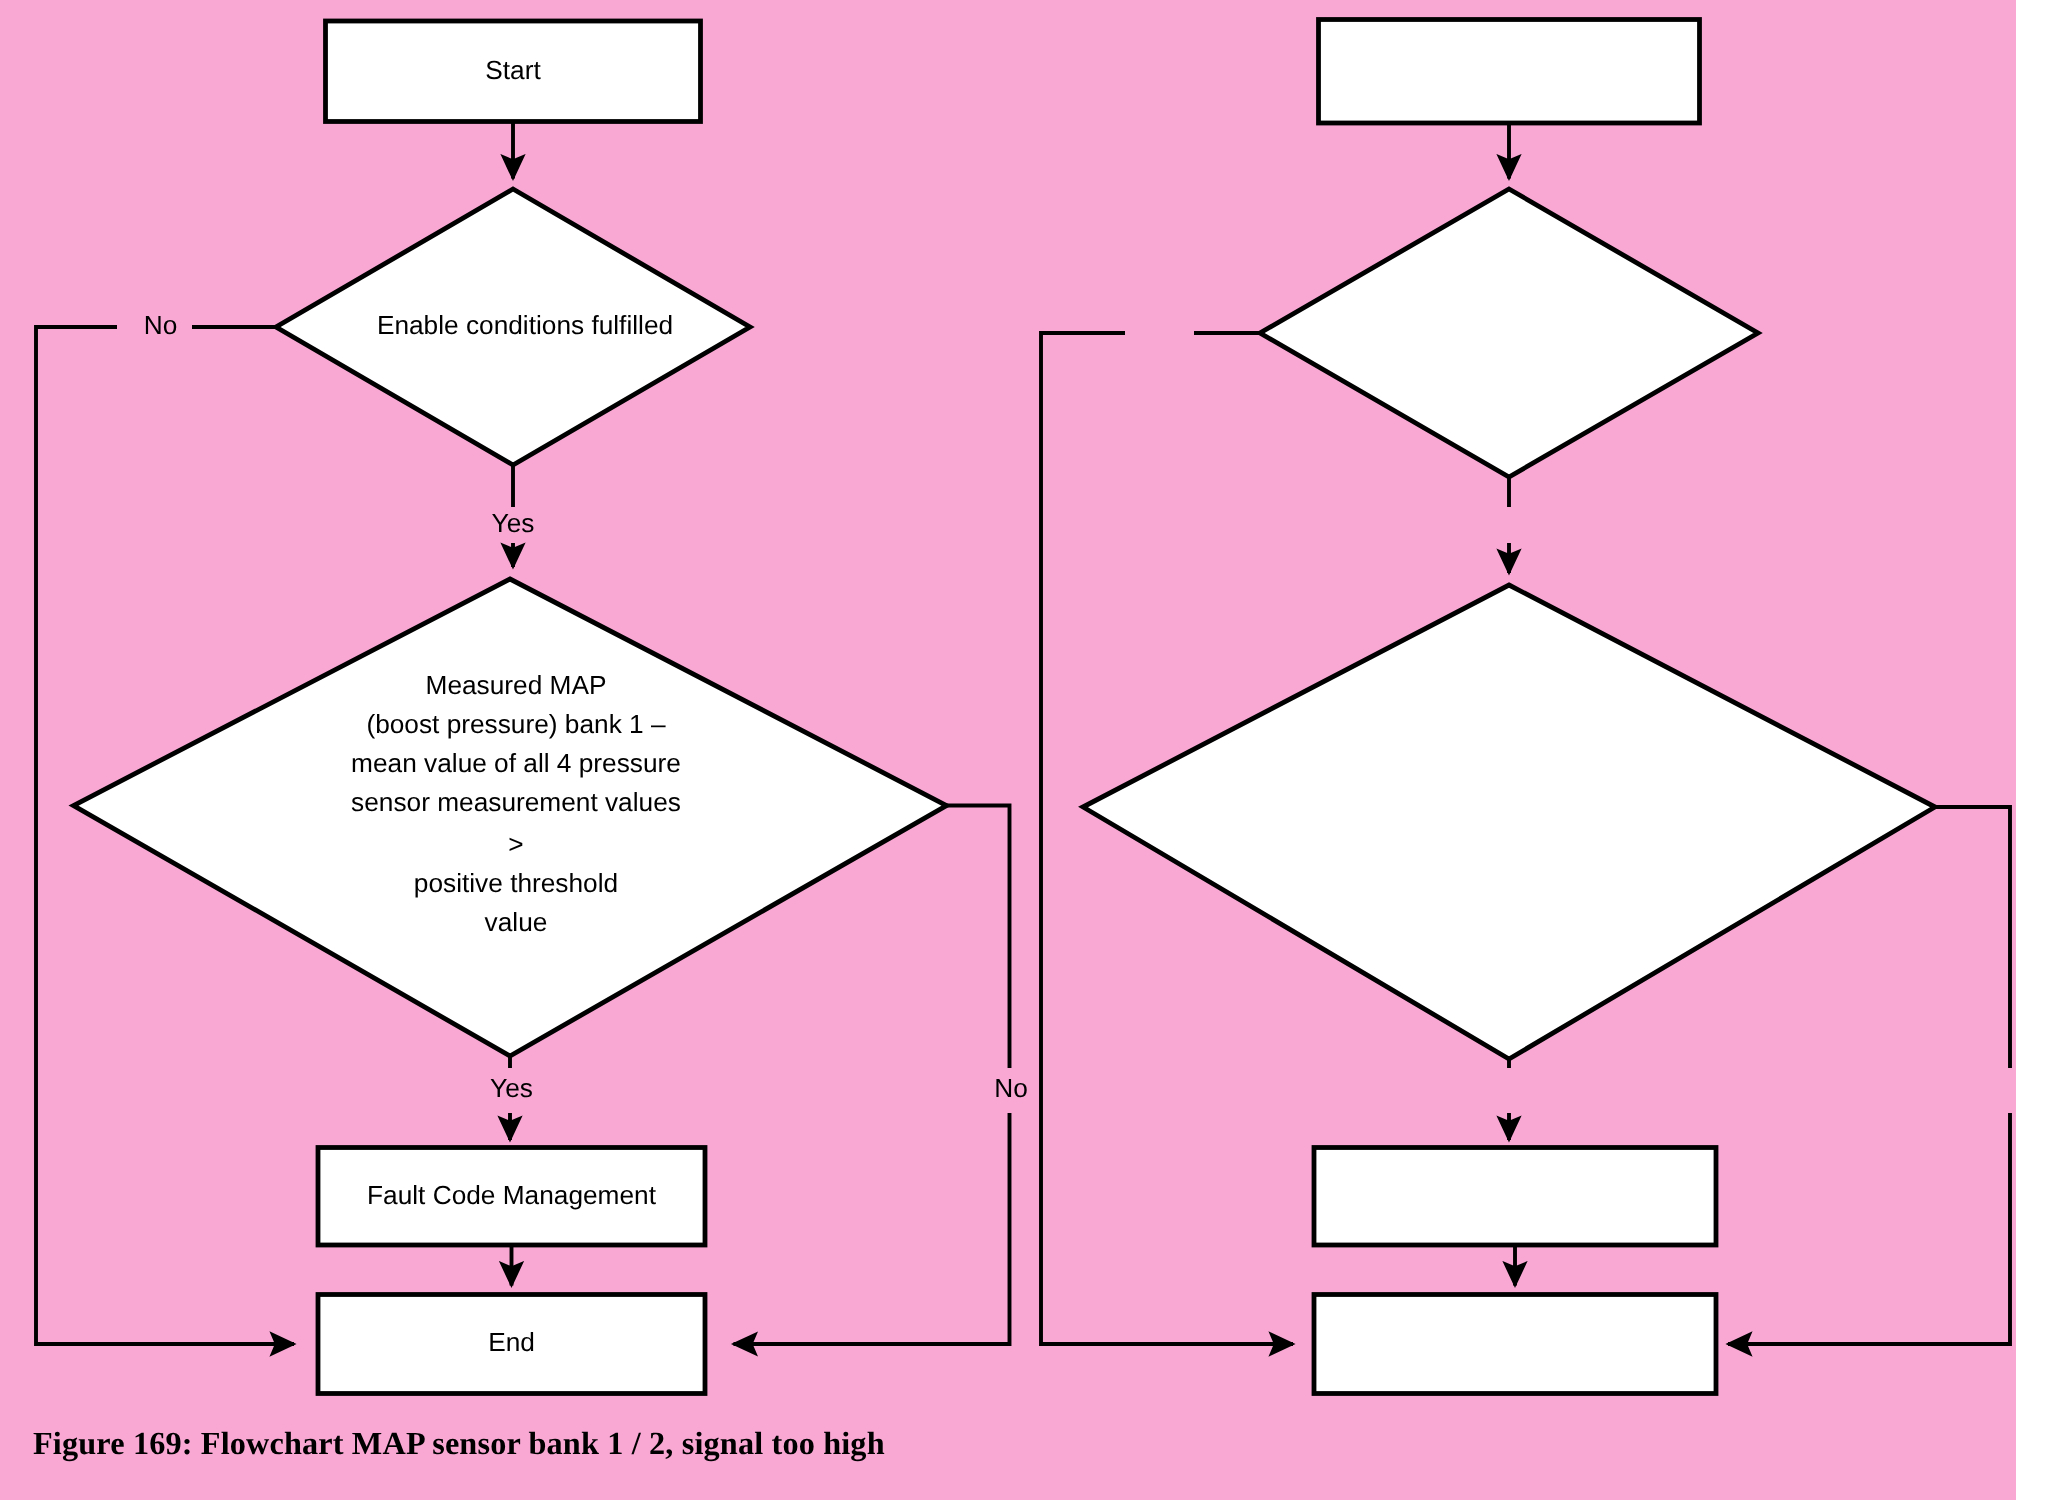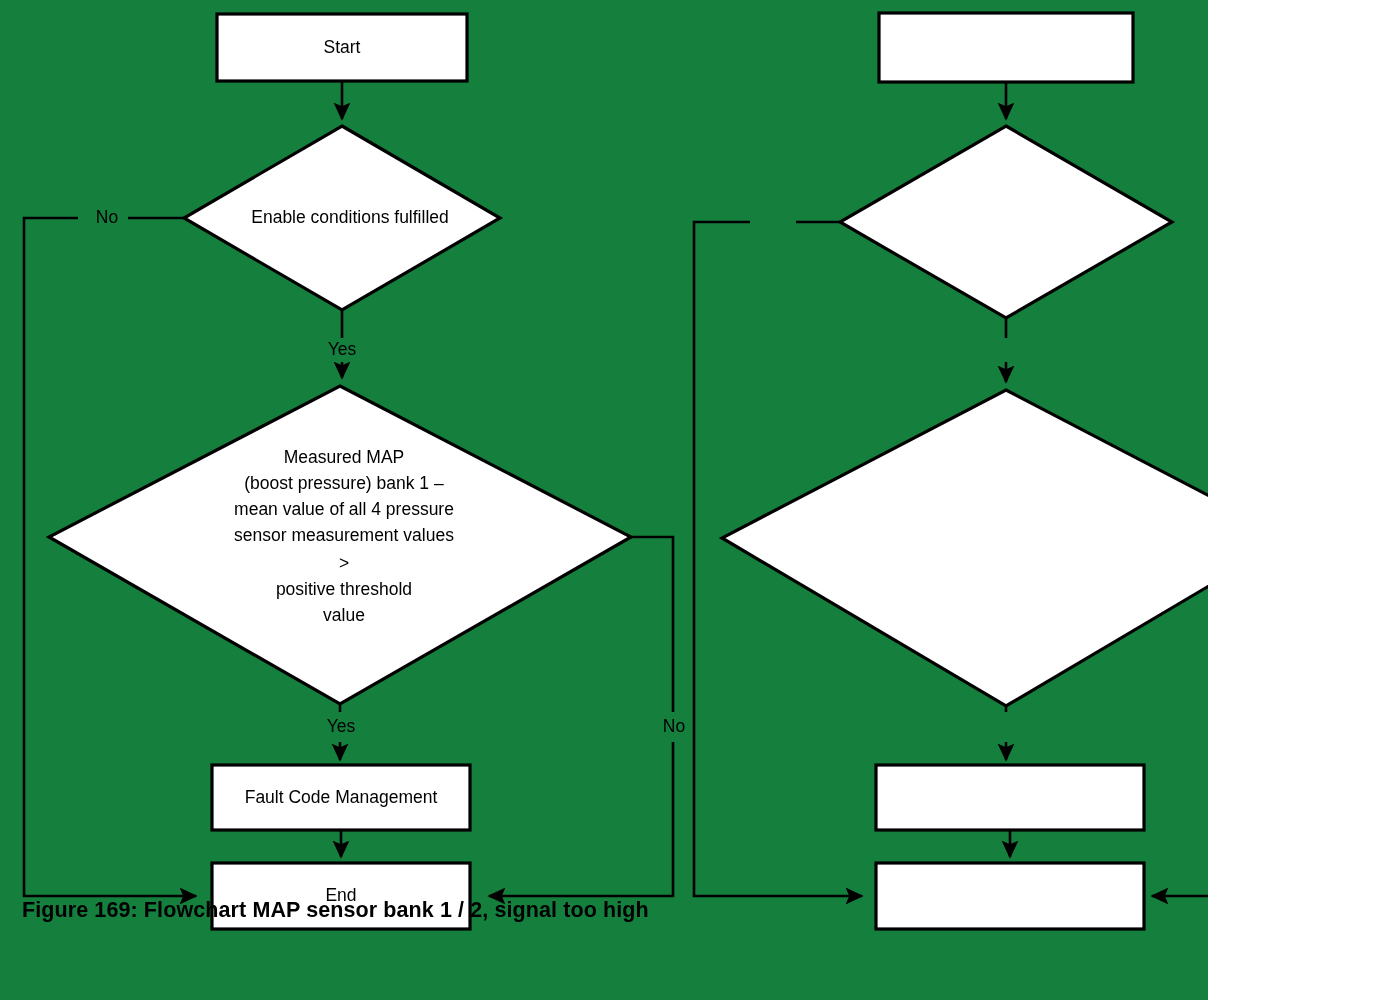--- a/index.html
+++ b/index.html
@@ -2,23 +2,23 @@
 <html><head>
 <meta charset="utf-8">
 <style>
   html, body {
     margin: 0;
     padding: 0;
     background: #ffffff;
   }
   #page {
     position: relative;
-    width: 1208px;
+    width: 1344px;
     height: 1000px;
-    background: #15803d;
+    background: #f9a8d4;
     font-family: "Liberation Sans", sans-serif;
     overflow: hidden;
   }
   #flow-svg {
     position: absolute;
     left: 0;
     top: 0;
     width: 1376px;
     height: 1000px;
     display: block;
@@ -49,22 +49,22 @@
   .branch-label {
     font-family: "Liberation Sans", sans-serif;
     font-size: 17.5px;
     fill: #000000;
     text-anchor: middle;
     dominant-baseline: middle;
   }
   .caption {
     position: absolute;
     left: 22px;
-    top: 898px;
-    font-family: Liberation Sans, sans-serif;
+    top: 950px;
+    font-family: Liberation Serif, serif;
     font-size: 21.5px;
     font-weight: bold;
     color: #000000;
     letter-spacing: 0.1px;
     white-space: nowrap;
   }
 </style>
 </head>
 <body>
 

